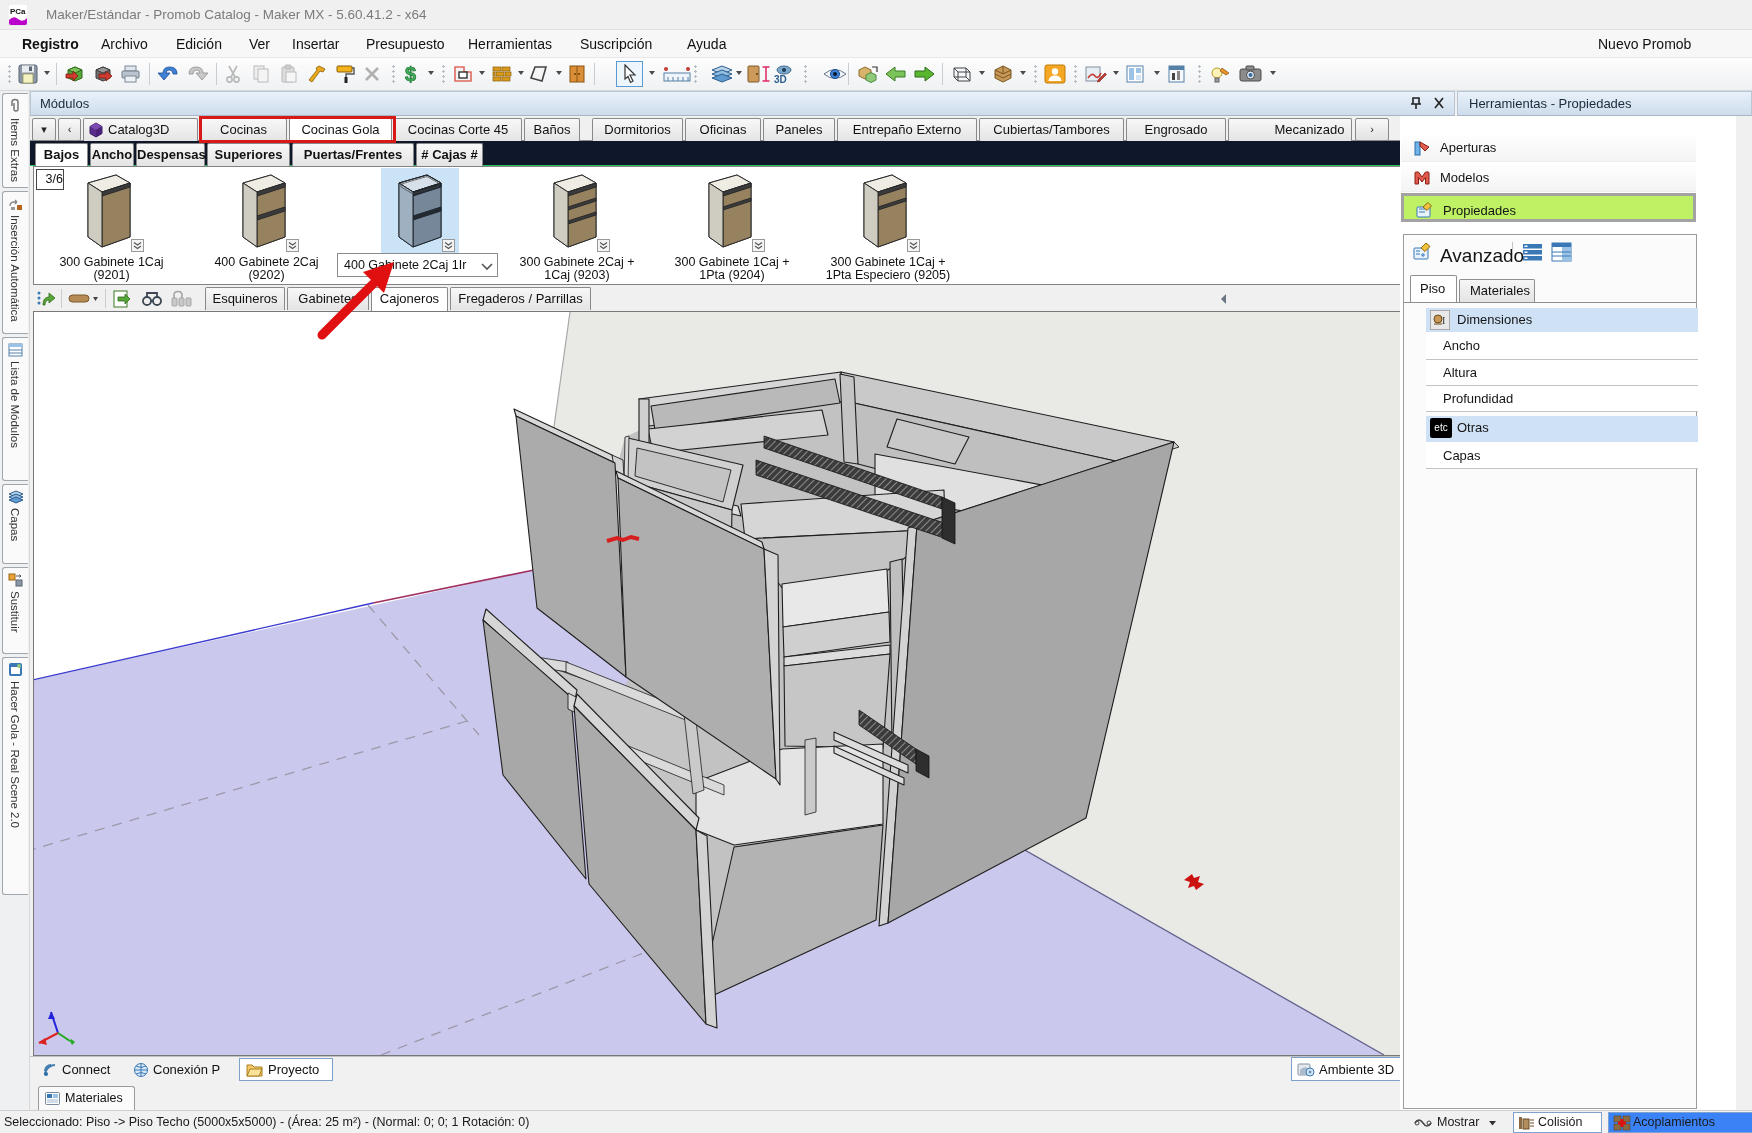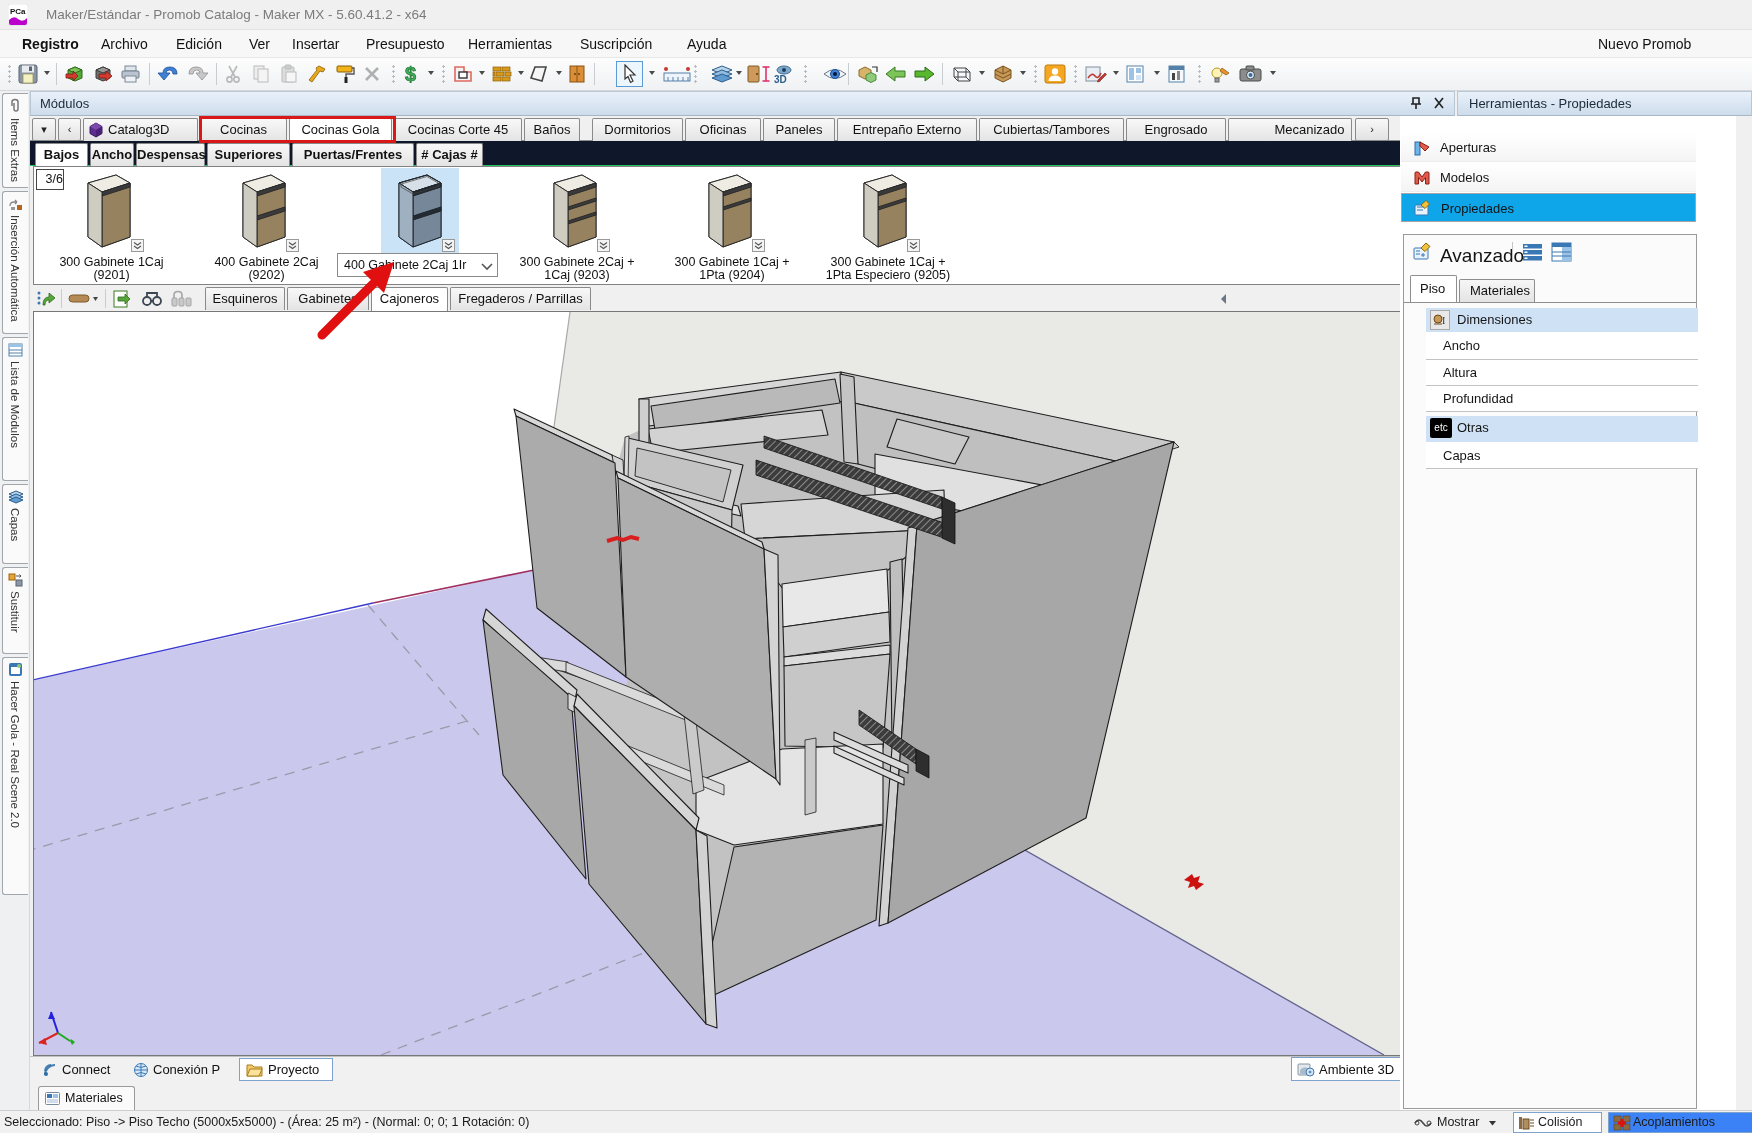--- a/index.html
+++ b/index.html
@@ -50,21 +50,21 @@
 #vpsvg { position:absolute; left:0; top:0; }
 
 #connectrow { left:30px; top:1056px; width:1425px; height:26px; background:#f1f1f1; border-top:1px solid #c0c0c0; }
 #matrow { left:30px; top:1082px; width:1425px; height:28px; background:#f1f1f1; }
 #statusbar { left:0; top:1110px; width:1752px; height:23px; background:#f1f1f1; border-top:1px solid #cfcfcf; font-size:12.5px; color:#1a1a1a; }
 
 
 #rightpanel { left:1400px; top:116px; width:336px; height:994px; background:#ffffff; }
 .rpbtn { position:absolute; left:1px; width:295px; height:29px; background:linear-gradient(#ffffff,#f4f4f4); border-bottom:1px solid #ededed; font-size:13px; color:#141414; }
 .rpbtn .t { position:absolute; left:39px; top:7px; }
-.rpbtn.sel { background:#0ea5e9; border:1px solid #a3a3a3; }
+.rpbtn.sel { background:#bef264; border:3px solid #a3a3a3; }
 </style>
 </head>
 <body>
 <div id="app">
 
   <div class="abs" id="titlebar">
     <svg class="abs" style="left:8px;top:4px" width="20" height="22" viewBox="0 0 20 22">
       <rect x="0" y="0" width="20" height="21" rx="2" fill="#ffffff" stroke="#cccccc" stroke-width="0.5"></rect>
       <text x="2" y="10" font-size="8" font-weight="bold" fill="#111" font-family="Liberation Sans">PCa</text>
       <path d="M1 16 Q6 11 10 15 Q15 19 19 14 L19 19 Q19 21 17 21 L3 21 Q1 21 1 19 Z" fill="#bb00cc"></path>

